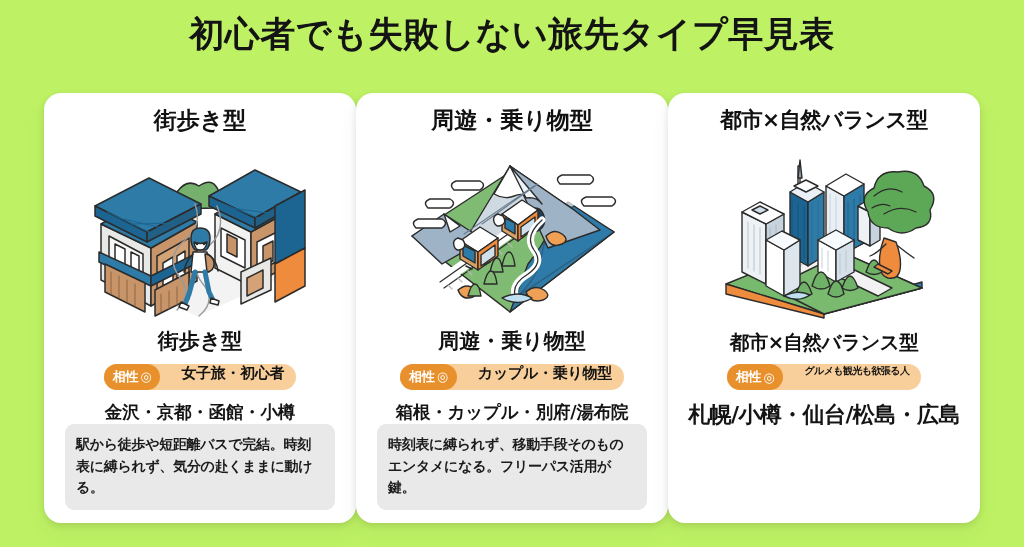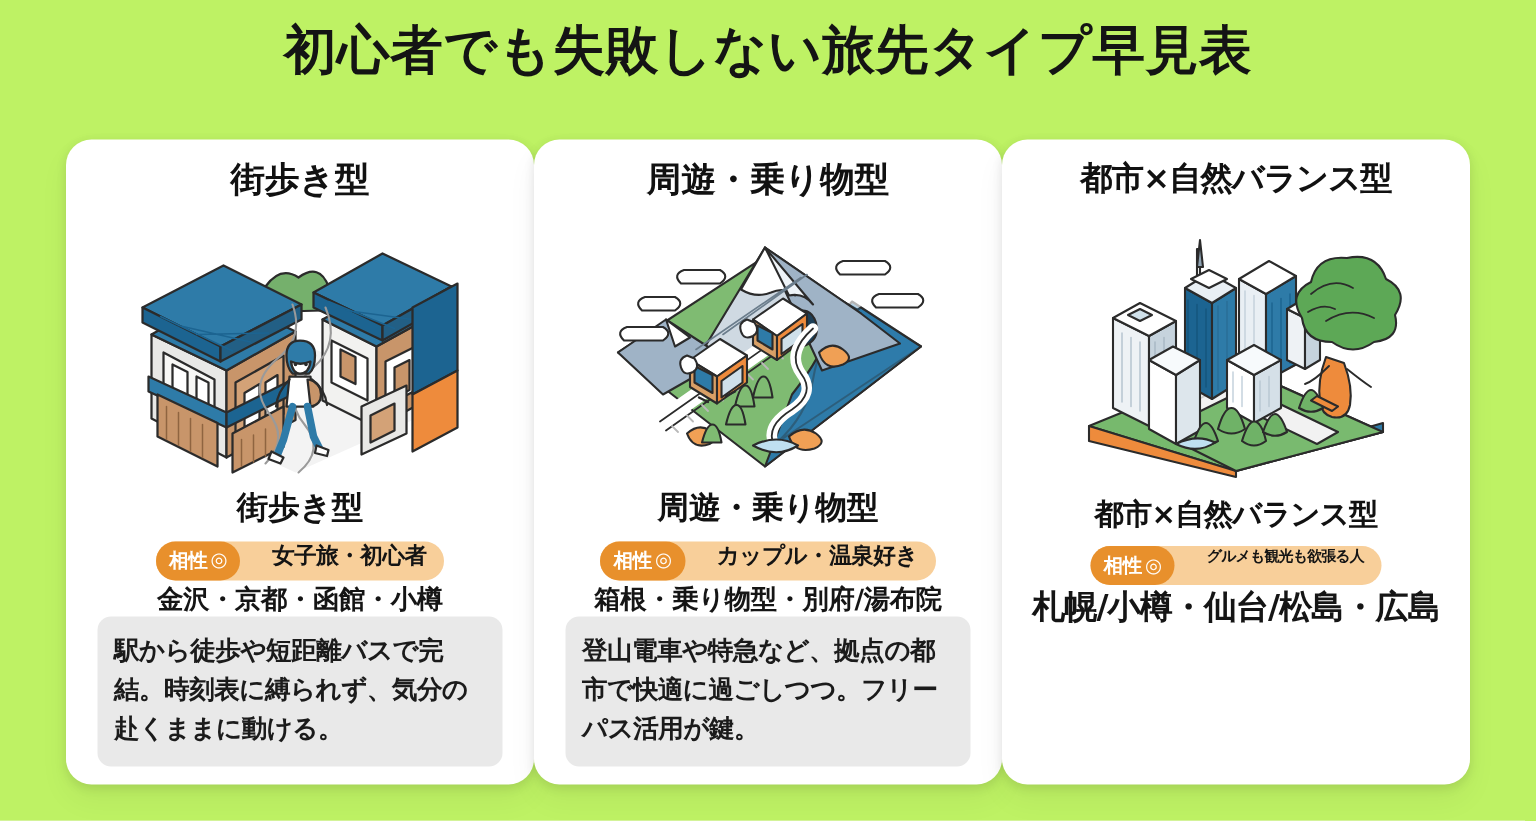--- a/index.html
+++ b/index.html
@@ -136,37 +136,38 @@
     font-weight: 700;
     color: #141414;
     padding-left: 21px;
     white-space: nowrap;
     letter-spacing: -0.3px;
   }
   .badge-text.tight { font-size: 10px; letter-spacing: -0.6px; }
 
   
   .destinations {
+    margin-top: 10px;
     font-size: 17.5px;
     font-weight: 700;
     color: #151515;
     white-space: nowrap;
     letter-spacing: -0.2px;
     text-align: right;
   }
   .destinations.tight { font-size: 22px; letter-spacing: -0.6px; }
 
   
   .desc-box {
     margin-top: auto;
     width: 270px;
     background: #e9e9e9;
     border-radius: 9px;
     padding: 10px 11px 11px 11px;
-    font-size: 17px;
+    font-size: 14px;
     font-weight: 700;
     line-height: 1.55;
     color: #1b1b1b;
     text-align: left;
     letter-spacing: -0.3px;
   }
 </style>
 </head>
 <body>
 
@@ -346,26 +347,26 @@
         </svg>
       </div>
 
       <div class="card-label">周遊・乗り物型</div>
 
       <div class="badge">
         <span class="badge-pill">
           <span>相性</span>
             <span class="badge-mark">◎</span>
         </span>
-        <span class="badge-text">カップル・温泉好き</span>
-      </div>
-
-      <div class="destinations">箱根・乗り物型・別府/湯布院</div>
-
-      <div class="desc-box">登山電車や特急など、拠点の都市で快適に過ごしつつ。フリーパス活用が鍵。</div>
+        <span class="badge-text">カップル・乗り物型</span>
+      </div>
+
+      <div class="destinations">箱根・カップル・別府/湯布院</div>
+
+      <div class="desc-box">時刻表に縛られず、移動手段そのものエンタメになる。フリーパス活用が鍵。</div>
     </div>
 
     <div class="card">
       <div class="card-heading narrow">都市×自然バランス型</div>
 
       <div class="illus-wrap">
         <svg width="232" height="175" viewBox="0 0 232 175" xmlns="http://www.w3.org/2000/svg">
           <g stroke="#2b2b2b" stroke-width="1.4" stroke-linejoin="round" stroke-linecap="round">
 
             <path d="M116 100 L214 144 L116 170 L18 140 Z" fill="#77b96d"></path>

